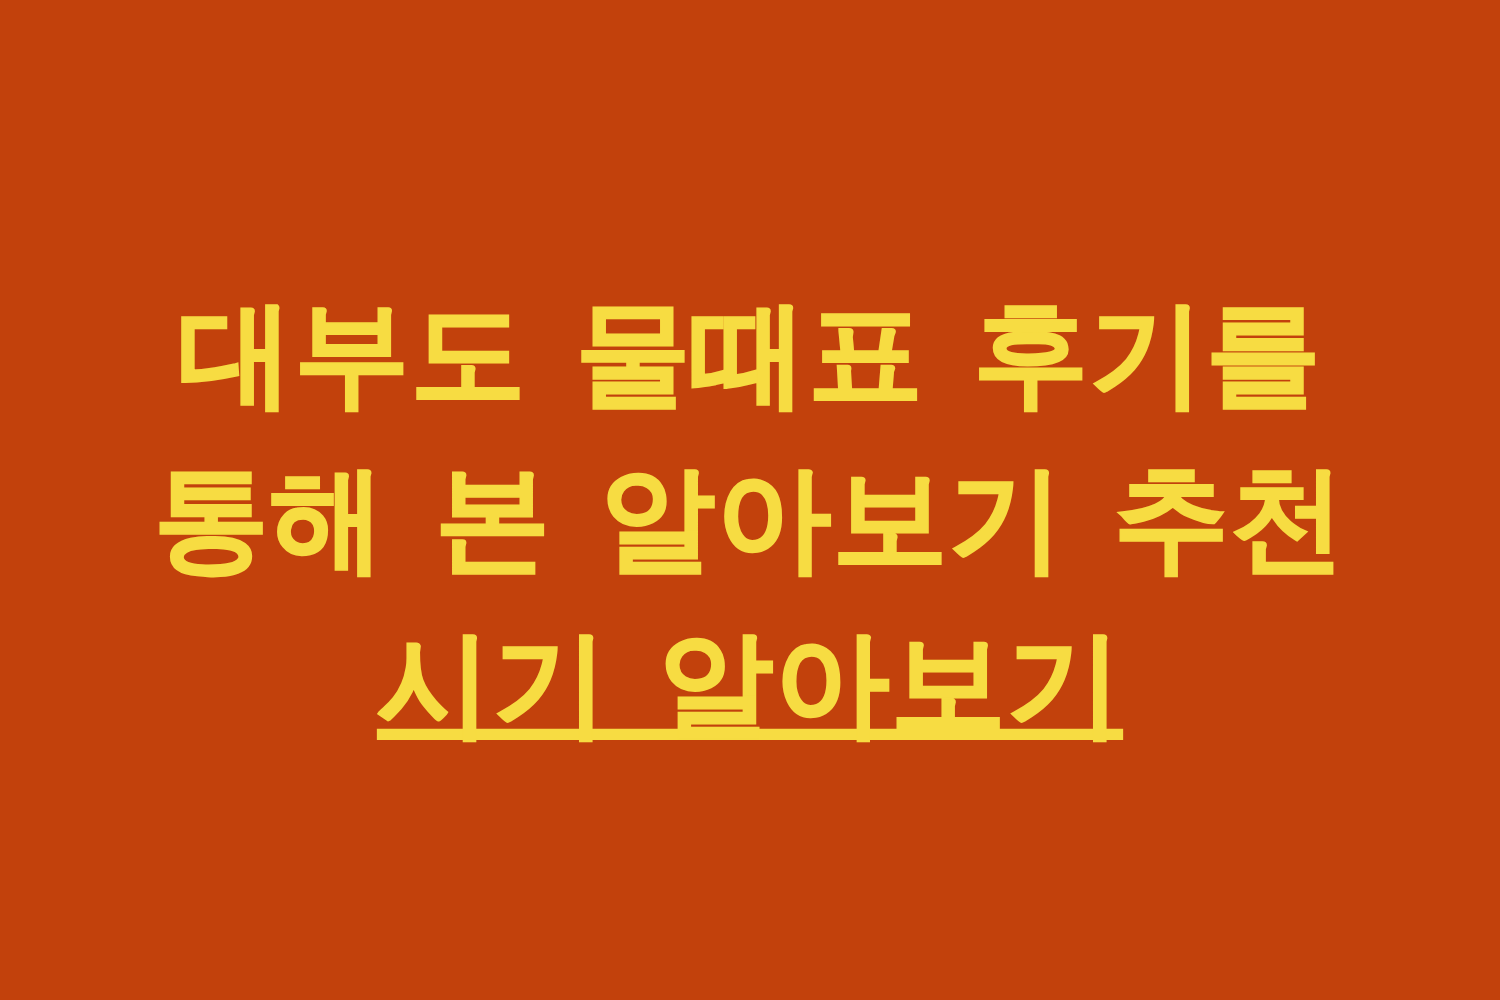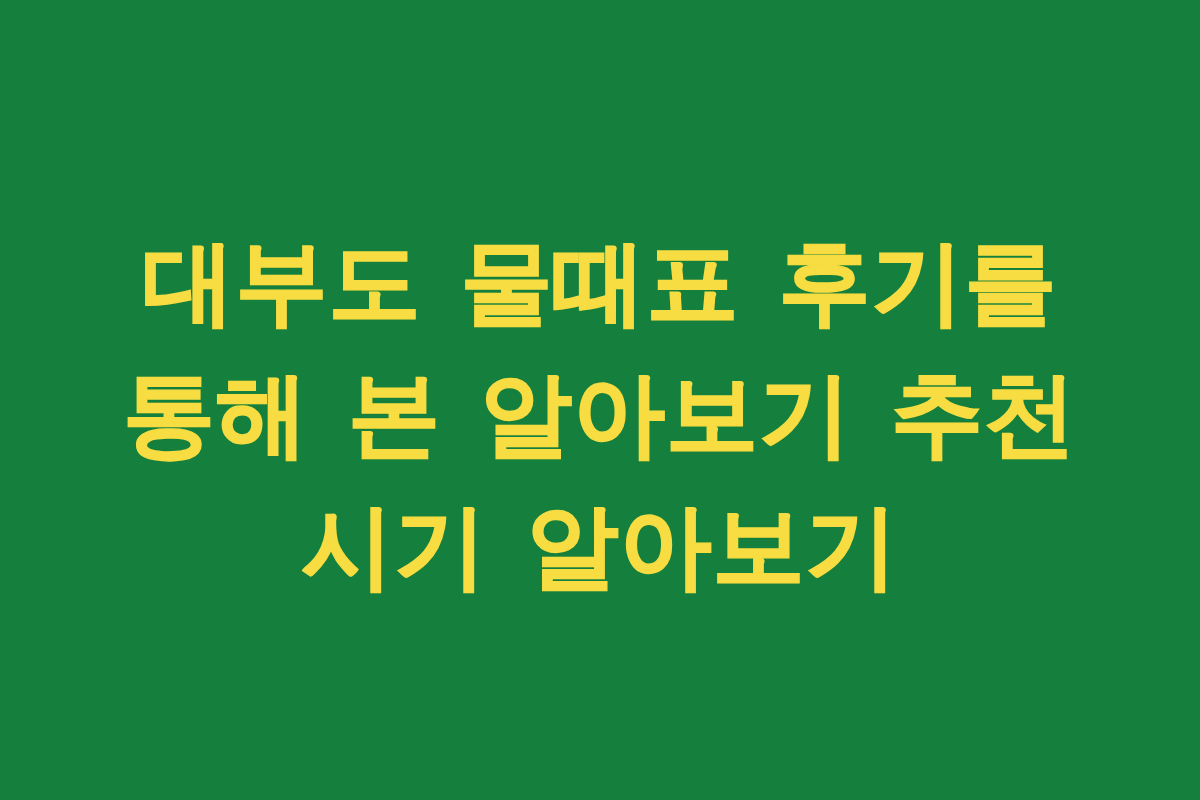--- a/index.html
+++ b/index.html
@@ -57,26 +57,26 @@
 
   
   .headline-line.is-hand {
     paint-order: stroke fill;
     -webkit-text-stroke: 1.5px #F7DC42;
   }
 
   
   .headline-line--1 { letter-spacing: 1.0px; }
   .headline-line--2 { letter-spacing: 1.0px; }
-  .headline-line--3 { letter-spacing: 1.0px; }
+  .headline-line--3 { letter-spacing: 1.0px; text-decoration: underline; }
 </style>
 </head>
 <body>
 
-<div class="thumbnail-card" style="background: #15803d; align-items: center;">
+<div class="thumbnail-card" style="background: #c2410c; align-items: center;">
 
   <div class="headline-block">
 
     <span class="headline-line headline-line--1 is-hand" style="color: rgb(247, 220, 66); -webkit-text-stroke: 1.5px rgb(247, 220, 66);">대부도 물때표 후기를</span>
 
     <span class="headline-line headline-line--2 is-hand" style="color: rgb(247, 220, 66); -webkit-text-stroke: 1.5px rgb(247, 220, 66);">통해 본 알아보기 추천</span>
 
     <span class="headline-line headline-line--3 is-hand" style="color: rgb(247, 220, 66); -webkit-text-stroke: 1.5px rgb(247, 220, 66);">시기 알아보기</span>
 
   </div>

